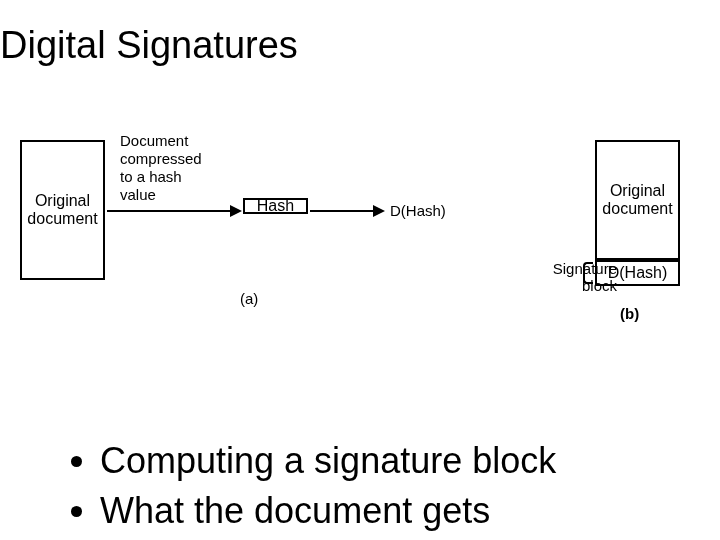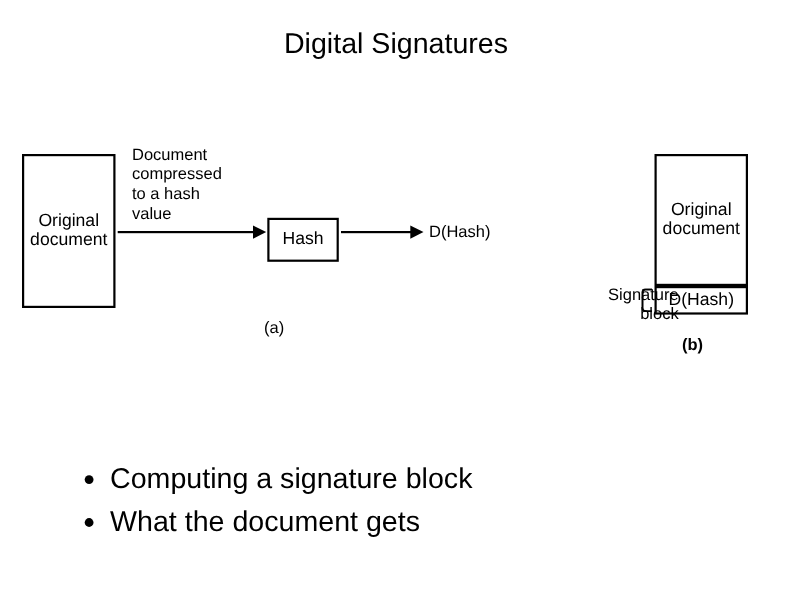--- a/index.html
+++ b/index.html
@@ -9,22 +9,21 @@
     background: #fff;
     font-family: Arial, Helvetica, sans-serif;
     position: relative;
     overflow: hidden;
   }
   .title {
     position: absolute;
     top: 24px;
     left: 0;
     width: 100%;
-    text-align: center;
-    font-size: 26px;
+    font-size: 38px;
     color: #000;
   }
   .diagram {
     position: absolute;
     top: 120px;
     left: 0;
     width: 720px;
     height: 200px;
   }
   .box {
@@ -66,23 +65,23 @@
     border-top: 2px solid #000;
     border-bottom: 2px solid #000;
     border-radius: 4px 0 0 4px;
   }
   .figlabel {
     position: absolute;
     font-size: 15px;
   }
   .bullets {
     position: absolute;
-    top: 420px;
+    top: 440px;
     left: 70px;
-    font-size: 26px;
+    font-size: 36px;
     color: #000;
   }
   .bullets li {
     list-style: disc;
     margin-left: 30px;
     margin-bottom: 8px;
   }
 </style>
 </head>
 <body>
@@ -99,21 +98,21 @@
   <div class="arrow-line" style="left:107px; top:90px; width:125px;"></div>
   <div class="arrow-head" style="left:230px; top:85px;"></div>
 
   <div class="label" style="left:120px; top:12px;">
     <span style="white-space:pre-line;">Document
 compressed
 to a hash
 value</span>
   </div>
 
-  <div class="box" style="left:243px; top:78px; width:65px; height:40px;">
+  <div class="box" style="left:243px; top:78px; width:65px; height:16px;">
     <span>Hash</span>
   </div>
 
   <div class="arrow-line" style="left:310px; top:90px; width:65px;"></div>
   <div class="arrow-head" style="left:373px; top:85px;"></div>
 
 
   <div class="figlabel" style="left:390px; top:82px;">D(Hash)</div>
 
   <div class="figlabel" style="left:240px; top:170px;">(a)</div>

